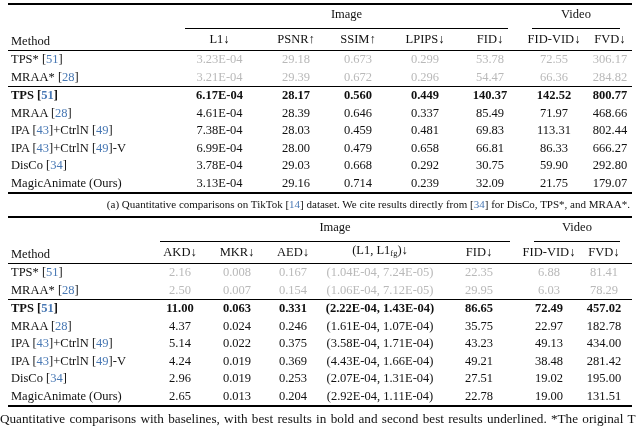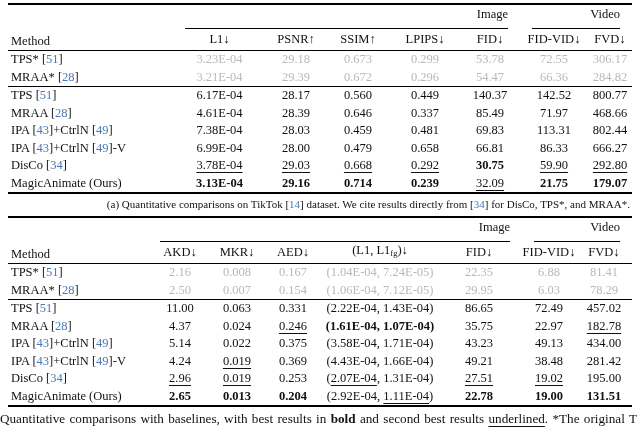--- a/index.html
+++ b/index.html
@@ -13,27 +13,27 @@
     margin:0 8px;width:624px;
     border-top:2px solid #000;border-bottom:2px solid #000;
     font-size:12.5px;
   }
   .tbl th{font-weight:normal;}
   .tbl th,.tbl td{padding:0;white-space:nowrap;overflow:visible;line-height:17.5px;height:17.5px;}
   tr.groups th{height:24px;vertical-align:bottom;}
   tr.metrics th{height:21px;vertical-align:middle;border-bottom:1.5px solid #000;text-align:center;}
   th.method-h{text-align:left;padding-left:3px;vertical-align:middle;border-bottom:1.5px solid #000;}
   .group-h{text-align:center;}
-  .group-h .grule{display:block;margin:0 12px;padding-bottom:5px;border-bottom:1px solid #000;text-align:right;}
+  .group-h .grule{display:block;margin:0 12px;padding-bottom:5px;border-bottom:1px solid #000;text-align:center;}
   td.method{text-align:left;padding-left:3px;margin-left:27px;}
   td.val{text-align:center;}
-  tr.sep td{border-top:1.5px solid #000;}
+  tr.sep td{border-top:1.5px solid #000;font-weight:bold;}
   tr.gray td.val{color:var(--muted,#b9b9b9);}
-  .b{font-weight:bold;}
-  .u{text-decoration:underline;text-underline-offset:2.5px;text-decoration-thickness:1px;}
+  .b{font-weight:normal;}
+  .u{text-underline-offset:2.5px;text-decoration-thickness:1px;}
   .cite{color:var(--cite,#4878b4);}
   .sub{font-size:0.68em;vertical-align:-0.22em;}
   .cap{text-align:right;font-size:11px;margin:4px 10px 5px 10px;line-height:13px;}
   .figcap{font-size:13.2px;margin:4px 0 0 0;white-space:nowrap;overflow:hidden;width:640px;word-spacing:1px;line-height:16px;}
 </style>
 </head>
 <body>
 
 <div class="page">
 

